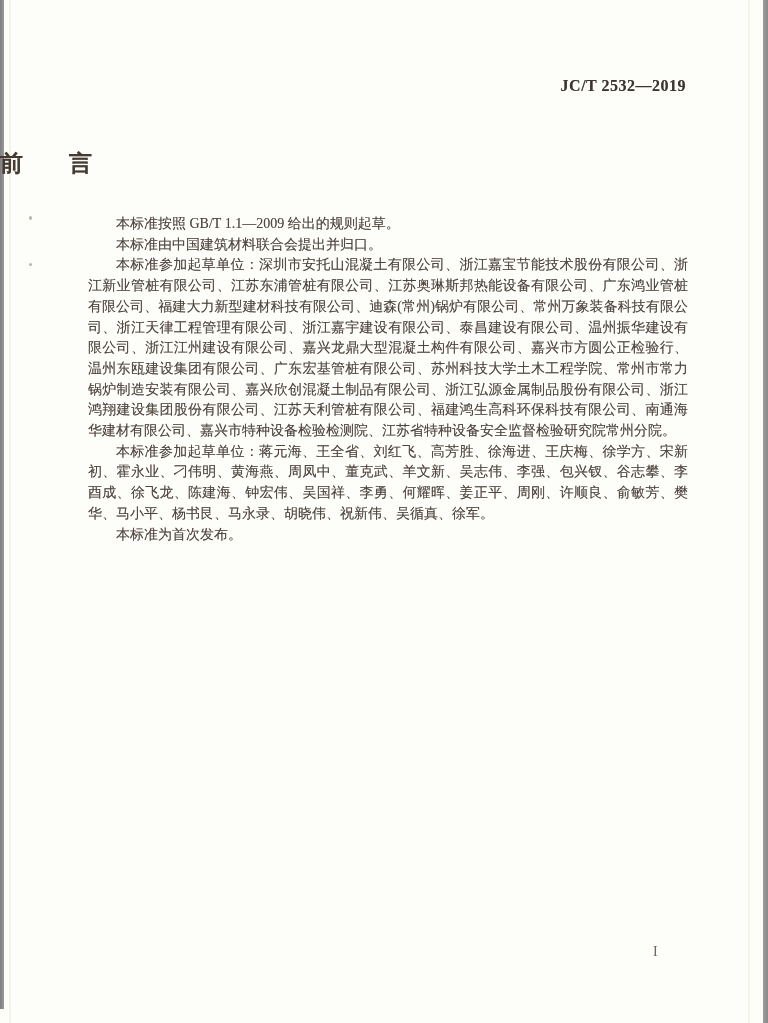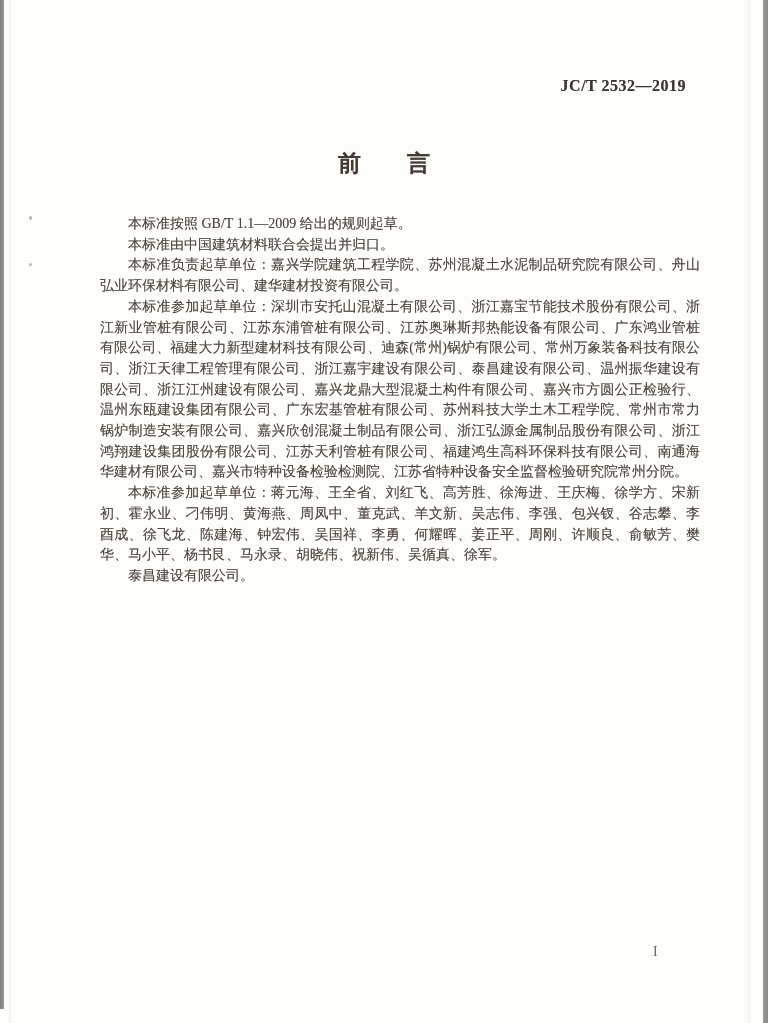--- a/index.html
+++ b/index.html
@@ -28,27 +28,27 @@
     background: #f8f4ea;
   }
   .doc-number {
     position: absolute; top: 77px; right: 82px;
     font-weight: bold; font-size: 16px; letter-spacing: 0.5px;
     color: #3c352f;
     text-shadow: 0 0 0.5px rgba(60,53,47,0.5);
   }
   .title {
     position: absolute; top: 148px; left: 0; width: 100%;
-    margin: 0; text-align: center;
+    margin: 0; text-align: left;
     font-family: "Liberation Sans", "DejaVu Sans", sans-serif;
     font-weight: bold; font-size: 23px; color: #453b33;
     text-shadow: 0 0 0.6px rgba(69,59,51,0.55);
   }
   .body-text {
-    position: absolute; left: 100px; top: 214px; width: 600px;
+    position: absolute; left: 88px; top: 214px; width: 600px;
     font-size: 14px; line-height: 20.7px;
     color: #4f453e; text-align: justify;
     text-shadow: 0 0 0.5px rgba(79,69,62,0.45);
   }
   .body-text p { margin: 0; text-indent: 2em; }
   .page-num {
     position: absolute; left: 653px; top: 944px;
     font-size: 14px; color: #6e665c;
   }
   .speck {
@@ -68,24 +68,23 @@
   <div class="fold-left"></div>
   <div class="fold-right"></div>
 
   <div class="doc-number">JC/T 2532—2019</div>
 
   <h1 class="title">前　　言</h1>
 
   <div class="body-text">
     <p>本标准按照 GB/T 1.1—2009 给出的规则起草。</p>
     <p>本标准由中国建筑材料联合会提出并归口。</p>
-    <p>本标准负责起草单位：嘉兴学院建筑工程学院、苏州混凝土水泥制品研究院有限公司、舟山弘业环保材料有限公司、建华建材投资有限公司。</p>
     <p>本标准参加起草单位：深圳市安托山混凝土有限公司、浙江嘉宝节能技术股份有限公司、浙江新业管桩有限公司、江苏东浦管桩有限公司、江苏奥琳斯邦热能设备有限公司、广东鸿业管桩有限公司、福建大力新型建材科技有限公司、迪森(常州)锅炉有限公司、常州万象装备科技有限公司、浙江天律工程管理有限公司、浙江嘉宇建设有限公司、泰昌建设有限公司、温州振华建设有限公司、浙江江州建设有限公司、嘉兴龙鼎大型混凝土构件有限公司、嘉兴市方圆公正检验行、温州东瓯建设集团有限公司、广东宏基管桩有限公司、苏州科技大学土木工程学院、常州市常力锅炉制造安装有限公司、嘉兴欣创混凝土制品有限公司、浙江弘源金属制品股份有限公司、浙江鸿翔建设集团股份有限公司、江苏天利管桩有限公司、福建鸿生高科环保科技有限公司、南通海华建材有限公司、嘉兴市特种设备检验检测院、江苏省特种设备安全监督检验研究院常州分院。</p>
     <p>本标准参加起草单位：蒋元海、王全省、刘红飞、高芳胜、徐海进、王庆梅、徐学方、宋新初、霍永业、刁伟明、黄海燕、周凤中、董克武、羊文新、吴志伟、李强、包兴钗、谷志攀、李酉成、徐飞龙、陈建海、钟宏伟、吴国祥、李勇、何耀晖、姜正平、周刚、许顺良、俞敏芳、樊华、马小平、杨书艮、马永录、胡晓伟、祝新伟、吴循真、徐军。</p>
-    <p>泰昌建设有限公司。</p>
+    <p>本标准为首次发布。</p>
   </div>
 
   <div class="page-num">I</div>
 
   <div class="speck s1"></div>
   <div class="speck s2"></div>
 
 </div>
 
 </body></html>

